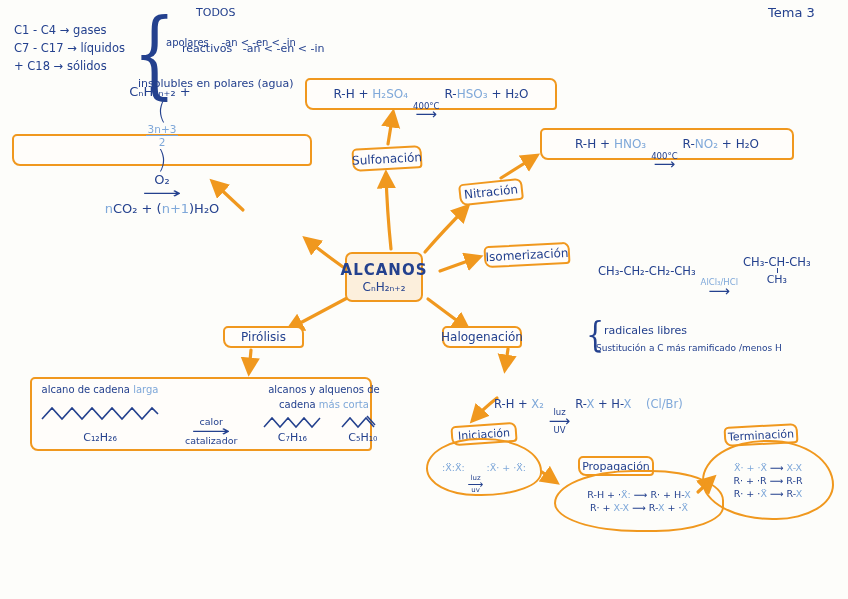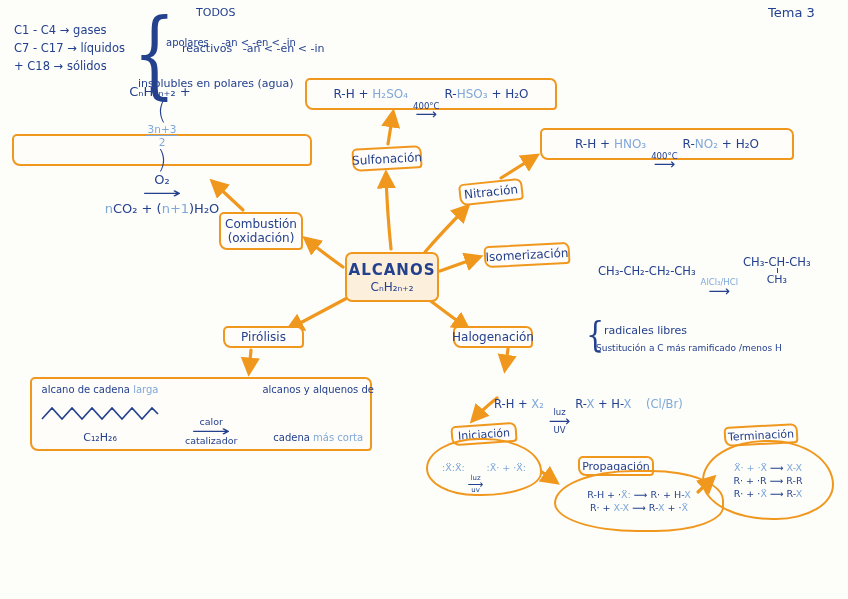--- a/index.html
+++ b/index.html
@@ -105,21 +105,21 @@
   <div class="node handnote" style="left:14px;top:22px;">C1 - C4 → gases</div>
   <div class="node handnote" style="left:14px;top:40px;">C7 - C17 → líquidos</div>
   <div class="node handnote" style="left:14px;top:58px;">+ C18 → sólidos</div>
 
   <div class="node handnote" style="left:196px;top:5px;font-size:11px;">TODOS</div>
   <div class="node brace brace-big" style="left:133px;top:8px;">{</div>
   <div class="node handnote" style="left:166px;top:36px;font-size:10px;">apolares    -an &lt; -en &lt; -in</div>
   <div class="node handnote" style="left:162px;top:41px;font-size:11px;margin-left:20px;">reactivos   -an &lt; -en &lt; -in</div>
   <div class="node handnote" style="left:138px;top:76px;font-size:11px;">insolubles en polares (agua)</div>
 
-  <div class="node center-box" style="left:345px;top:252px;width:94px;height:50px;">
+  <div class="node center-box" style="left:345px;top:252px;width:78px;height:50px;">
     <div class="center-title">ALCANOS</div>
     <div class="center-formula">CₙH₂ₙ₊₂</div>
   </div>
 
   <div class="node obox label-box rot-n3" style="left:352px;top:147px;width:70px;height:23px;">Sulfonación</div>
   <div class="node rxnbox" style="left:305px;top:78px;width:252px;height:32px;font-size:12px;">
     <span class="segs"><span class="seg-navy">R-H + </span><span class="seg-light">H₂SO₄</span></span>
     <span class="rxn-arrow">
       <span class="arrow-top">400°C</span>
       <span class="arrow-glyph">⟶</span>
@@ -143,21 +143,21 @@
     <span class="rxn-arrow">
       <span class="arrow-top light">AlCl₃/HCl</span>
       <span class="arrow-glyph">⟶</span>
     </span>
     <span class="iso-rhs">
       <span class="segs"><span class="seg-navy">CH₃-CH-CH₃</span></span>
       <span class="iso-branch">CH₃</span>
     </span>
   </div>
 
-  <div class="node obox label-box" style="left:453px;top:326px;width:80px;height:22px;">Halogenación</div>
+  <div class="node obox label-box" style="left:442px;top:326px;width:80px;height:22px;">Halogenación</div>
   <div class="node brace brace-small" style="left:586px;top:318px;">{</div>
   <div class="node" style="left:604px;top:324px;font-size:11px;">radicales libres</div>
   <div class="node note-small" style="left:596px;top:343px;">Sustitución a C más ramificado /menos H</div>
 
   <div class="node plain-rxn" style="left:494px;top:373px;font-size:11.5px;">
     <span class="segs"><span class="seg-navy">R-H + </span><span class="seg-light">X₂</span></span>
     <span class="rxn-arrow">
       <span class="arrow-top">luz</span>
       <span class="arrow-glyph">⟶</span>
       <span class="arrow-bottom">UV</span>
@@ -184,24 +184,20 @@
     <div class="segs bubble-line"><span class="seg-navy">R· + </span><span class="seg-light">X-X</span><span class="seg-navy"> ⟶ R-</span><span class="seg-light">X</span><span class="seg-navy"> + ·</span><span class="seg-light">Ẍ</span></div>
   </div>
 
   <div class="node obox small-label rot-n3" style="left:724px;top:425px;width:74px;height:20px;">Terminación</div>
   <div class="bubble" style="left:702px;top:440px;width:132px;height:80px;border-radius:50% 50% 45% 55% / 52% 58% 45% 50%;">
     <div class="segs bubble-line"><span class="seg-light">Ẍ· + ·Ẍ</span><span class="seg-navy"> ⟶ </span><span class="seg-light">X-X</span></div>
     <div class="segs bubble-line"><span class="seg-navy">R· + ·R ⟶ R-R</span></div>
     <div class="segs bubble-line"><span class="seg-navy">R· + ·</span><span class="seg-light">Ẍ</span><span class="seg-navy"> ⟶ R-</span><span class="seg-light">X</span></div>
   </div>
 
-  <div class="node obox label-box" style="left:219px;top:212px;width:84px;height:38px;flex-direction:column;line-height:1.2;">
-    <span>Combustión</span>
-    <span>(oxidación)</span>
-  </div>
   <div class="node rxnbox" style="left:12px;top:134px;width:300px;height:32px;font-size:13px;flex-direction:column;">
     <span class="segs"><span class="seg-navy">CₙH₂ₙ₊₂ + </span></span>
     <span class="frac-open">(</span>
     <span class="frac">
       <span class="frac-num">3n+3</span>
       <span class="frac-den">2</span>
     </span>
     <span class="frac-close">)</span>
     <span class="segs"><span class="seg-navy">O₂</span></span>
     <span class="rxn-arrow">
@@ -223,17 +219,32 @@
       <div class="pyro-col" style="width:66px;justify-content:center;">
         <span class="rxn-arrow">
           <span class="arrow-top" style="font-size:9.5px;">calor</span>
           <span class="arrow-glyph wide">⟶</span>
           <span class="arrow-bottom" style="font-size:9.5px;">catalizador</span>
         </span>
       </div>
       <div class="pyro-col" style="flex:1;">
         <div class="segs pyro-title"><span class="seg-navy">alcanos y alquenos de</span></div>
         <div class="segs pyro-title"><span class="seg-navy">cadena </span><span class="seg-light">más corta</span></div>
+        <div class="pyro-groups">
+          <div class="pyro-group">
+            <svg width="60" height="16" viewBox="0 0 60 16">
+              <polyline points="2,13 10,4 18,13 26,4 34,13 42,4 50,13 58,4" fill="none" stroke="#24418e" stroke-width="1.5"></polyline>
+            </svg>
+            <div class="pyro-formula">C₇H₁₆</div>
+          </div>
+          <div class="pyro-group">
+            <svg width="45" height="16" viewBox="0 0 45 16">
+              <polyline points="2,13 10,4 18,13 26,4 34,13" fill="none" stroke="#24418e" stroke-width="1.5"></polyline>
+              <line x1="27" y1="2" x2="35" y2="11" stroke="#24418e" stroke-width="1.5"></line>
+            </svg>
+            <div class="pyro-formula">C₅H₁₀</div>
+          </div>
+        </div>
       </div>
     </div>
   </div>
 
 </div>
 
 </body></html>

